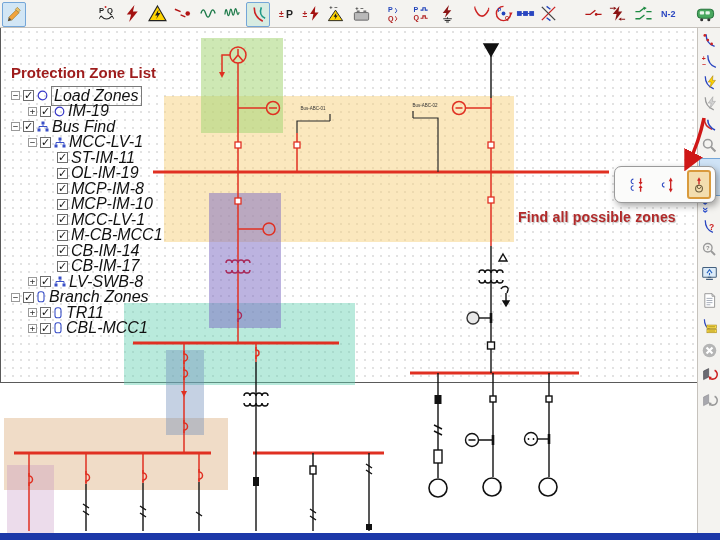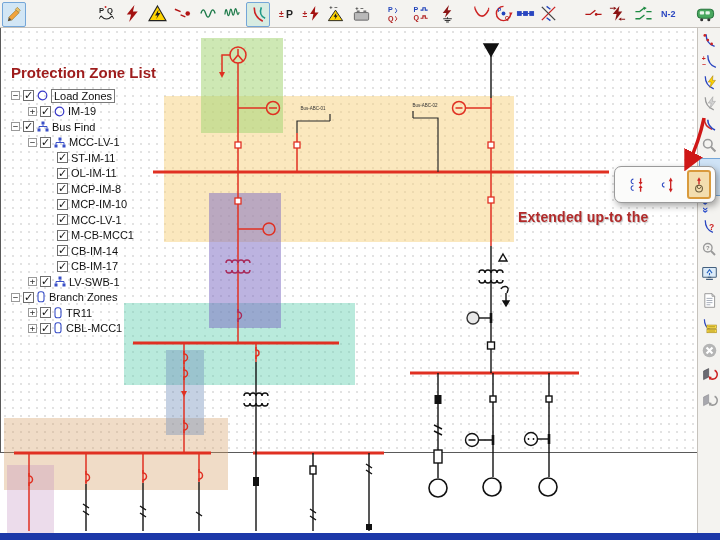--- a/index.html
+++ b/index.html
@@ -28,21 +28,21 @@
     position:absolute;left:1px;width:21px;height:20px;border-radius:2px;
     display:flex;align-items:center;justify-content:center;cursor:pointer;
   }
   .rbtn.sel{background:#cfe3f6;border:1px solid #74a6d8;}
   .chev{
     position:absolute;left:5px;color:#2b4fd0;font-size:11px;font-weight:bold;
     transform:rotate(90deg);line-height:8px;pointer-events:none;
   }
   
   #canvas{
-    position:absolute;left:0;top:28px;width:697px;height:425px;background:#fff;
+    position:absolute;left:0;top:28px;width:697px;height:355px;background:#fff;
     border-left:1px solid #5a5a5a;border-bottom:1px solid #5a5a5a;box-sizing:border-box;
     background-image:radial-gradient(#e0e0e0 0.7px, transparent 0.8px);
     background-size:8px 8px;
   }
   #diagram{position:absolute;left:0;top:0;width:697px;height:505px;}
   
   #zonelist{position:absolute;left:6px;top:36px;width:165px;}
   #zonelist-title{
     color:#9e1c1c;font-size:15px;font-weight:bold;margin:0 0 7px 4px;white-space:nowrap;
   }
@@ -52,21 +52,21 @@
     font-size:9px;line-height:6px;text-align:center;color:#333;margin-right:3px;flex:none;
     font-family:"DejaVu Sans Mono",monospace;
   }
   .spacer{width:12px;flex:none;}
   .cb{
     width:11px;height:11px;border:1px solid #6e6e6e;background:#fff;box-sizing:border-box;
     font-size:11px;line-height:9px;text-align:center;color:#111;margin-right:3px;flex:none;
     font-weight:bold;
   }
   .zicon{margin-right:3px;flex:none;display:flex;align-items:center;}
-  .tlabel{font-size:11px;color:#111;}
+  .tlabel{font-size:16px;color:#111;font-style:italic;}
   .tlabel.boxed{border:1px solid #7a7a7a;padding:0 2px;}
   
   #callout{
     position:absolute;left:517px;top:179px;width:180px;
     color:#b22a2a;font-size:14px;font-weight:bold;line-height:21px;
     text-shadow:1px 1px 1px rgba(110,110,110,0.45);letter-spacing:0.2px;
   }
   
   #flyout{
     position:absolute;left:614px;top:166px;width:102px;height:37px;z-index:50;
@@ -527,21 +527,21 @@
           <span class="tlabel">MCC-LV-1</span>
         </div>
         <div class="trow" style="padding-left: 38px;">
           <span class="spacer"></span>
           <span class="cb">✓</span>
           <span class="tlabel">ST-IM-11</span>
         </div>
         <div class="trow" style="padding-left: 38px;">
           <span class="spacer"></span>
           <span class="cb">✓</span>
-          <span class="tlabel">OL-IM-11</span>
+          <span class="tlabel">OL-IM-19</span>
         </div>
         <div class="trow" style="padding-left: 38px;">
           <span class="spacer"></span>
           <span class="cb">✓</span>
           <span class="tlabel">MCP-IM-8</span>
         </div>
         <div class="trow" style="padding-left: 38px;">
           <span class="spacer"></span>
           <span class="cb">✓</span>
           <span class="tlabel">MCP-IM-10</span>
@@ -570,21 +570,21 @@
           <span class="expander">+</span>
           <span class="cb">✓</span>
           <span class="zicon">
             <svg width="12" height="11">
               <rect x="4.5" y="0.5" width="3" height="3" fill="#3a50c8"></rect>
               <rect x="0.5" y="7.5" width="3" height="3" fill="#3a50c8"></rect>
               <rect x="8.5" y="7.5" width="3" height="3" fill="#3a50c8"></rect>
               <path d="M6,3.5 V5.5 M2,7.5 V5.5 H10 V7.5" stroke="#3a50c8" fill="none"></path>
             </svg>
           </span>
-          <span class="tlabel">LV-SWB-1</span>
+          <span class="tlabel">LV-SWB-8</span>
         </div>
         <div class="trow" style="padding-left: 4px;">
           <span class="expander">−</span>
           <span class="cb">✓</span>
           <span class="zicon">
             <svg width="9" height="12">
               <rect x="1" y="0.8" width="6" height="10" rx="2.4" fill="none" stroke="#3a50c8" stroke-width="1.1"></rect>
             </svg>
           </span>
           <span class="tlabel">Branch Zones</span>
@@ -606,21 +606,21 @@
             <svg width="9" height="12">
               <rect x="1" y="0.8" width="6" height="10" rx="2.4" fill="none" stroke="#3a50c8" stroke-width="1.1"></rect>
             </svg>
           </span>
           <span class="tlabel">CBL-MCC1</span>
         </div>
       </div>
   </div>
 
   <div id="callout">
-    <div>Extended up-to the</div>
+    <div>Find all possible zones</div>
   </div>
 </div>
 
 <div id="rightbar">
   <span class="chev" style="top:170px">»</span>
   <span class="chev" style="top:178px">»</span>
 <div class="rbtn" style="top: 2px;">
       <svg viewBox="0 0 20 20" width="17" height="17">
         <g>
           <path d="M6,2.5 C6,10 9,14.5 16,17" stroke="#2a46c0" stroke-width="1.6" fill="none"></path>

